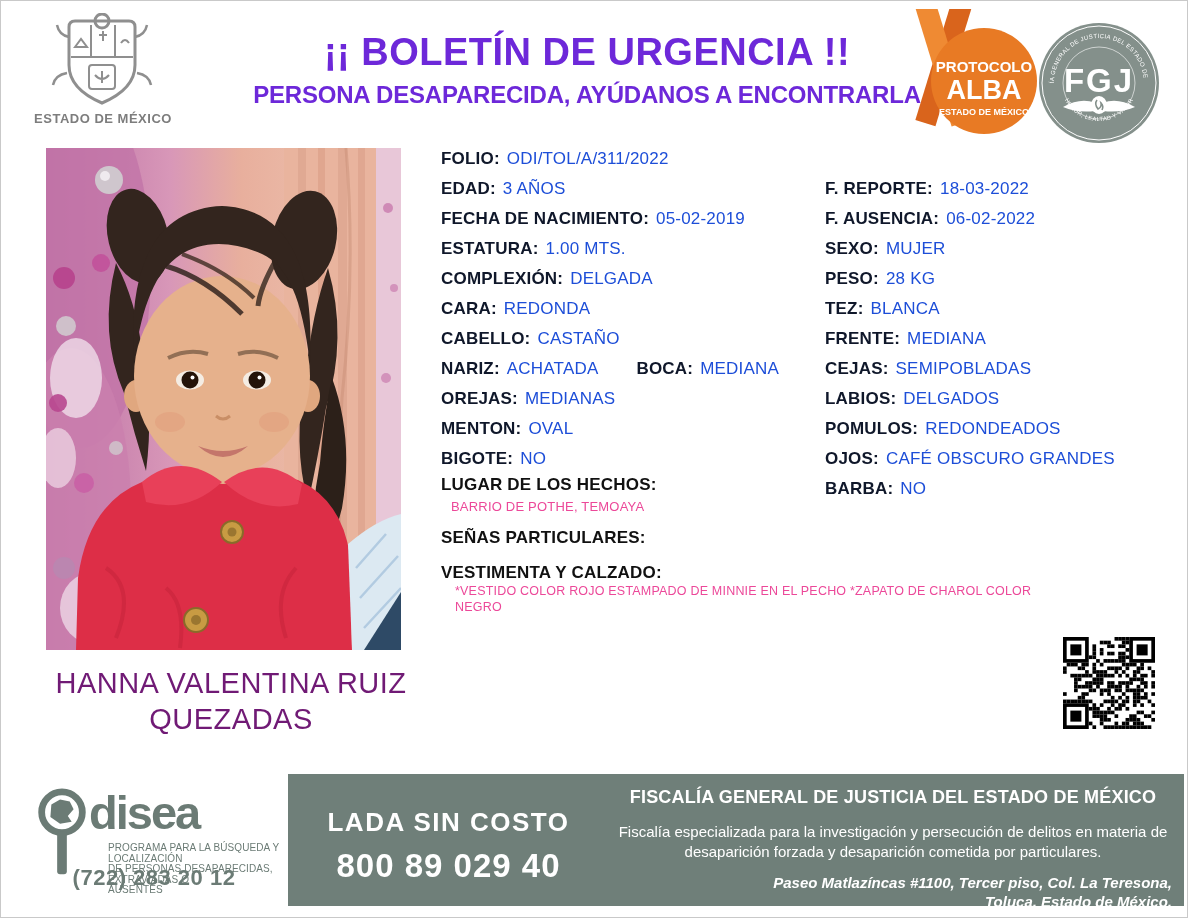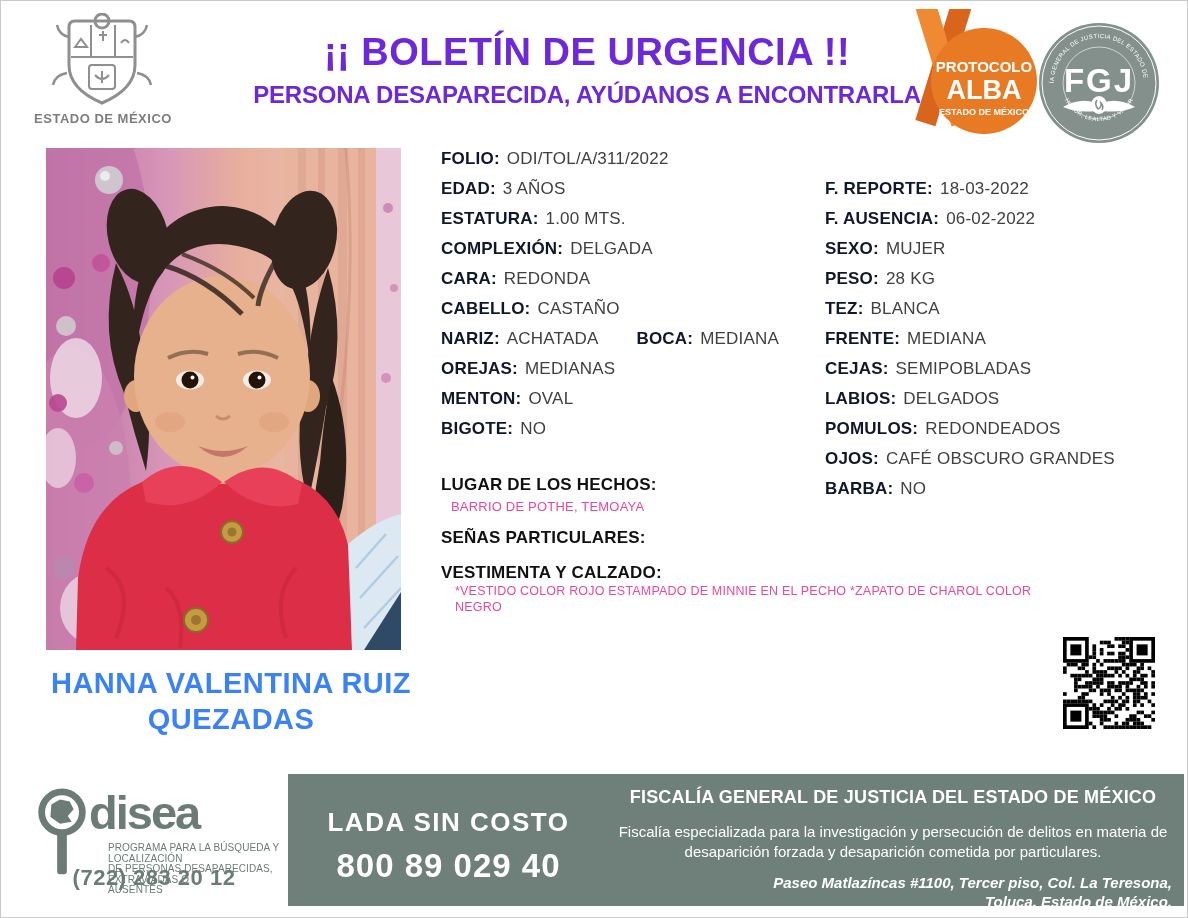--- a/index.html
+++ b/index.html
@@ -12,29 +12,29 @@
                 font-size:13px;font-weight:bold;color:#7d7d7d;letter-spacing:.5px;}
   .title-block{position:absolute;left:248px;top:32px;width:676px;text-align:center;color:#6d28d9;}
   .title-main{font-size:38px;font-weight:bold;letter-spacing:.5px;line-height:1.05;}
   .title-sub{font-size:24px;font-weight:bold;margin-top:8px;letter-spacing:-.2px;}
   .alba-badge{position:absolute;left:898px;top:8px;width:140px;height:130px;}
   .fgj-seal{position:absolute;left:1036px;top:20px;width:124px;height:124px;}
 
   
   .photo{position:absolute;left:45px;top:147px;width:355px;height:502px;}
   .name-block{position:absolute;left:25px;top:664px;width:410px;text-align:center;
-              font-size:29px;font-weight:bold;color:#3b82f6;letter-spacing:.5px;line-height:1.25;}
+              font-size:29px;font-weight:normal;color:#701a75;letter-spacing:.5px;line-height:1.25;}
 
   
   .col{position:absolute;}
   .col-left{left:440px;top:143px;}
   .col-right{left:824px;top:173px;}
   .frow{height:30px;display:flex;align-items:center;white-space:nowrap;}
   .flabel{font-size:17px;font-weight:bold;color:#0f172a;letter-spacing:.2px;}
-  .fvalue{font-size:17px;color:#404040;margin-left:7px;letter-spacing:.2px;}
+  .fvalue{font-size:17px;color:#1d4ed8;margin-left:7px;letter-spacing:.2px;}
   .pair2{margin-left:38px;}
   .section-label{position:absolute;font-size:17px;font-weight:bold;color:#111;letter-spacing:.2px;}
   .small-text{position:absolute;font-size:13px;color:#ec4899;letter-spacing:.2px;}
   .vest-text{width:600px;font-size:12.5px;line-height:16px;}
 
   
   .qr{position:absolute;left:1062px;top:636px;width:92px;height:92px;}
 
   
   .footer-band{position:absolute;left:287px;top:773px;width:896px;height:132px;background:#6f7f79;}
@@ -216,20 +216,24 @@
   </div>
 
   <div class="col col-left">
     <div class="frow">
         <span class="flabel">FOLIO:</span>
         <span class="fvalue">ODI/TOL/A/311/2022</span>
       </div>
     <div class="frow">
         <span class="flabel">EDAD:</span>
         <span class="fvalue">3 AÑOS</span>
+      </div>
+    <div class="frow">
+        <span class="flabel">FECHA DE NACIMIENTO:</span>
+        <span class="fvalue">05-02-2019</span>
       </div>
     <div class="frow">
         <span class="flabel">ESTATURA:</span>
         <span class="fvalue">1.00 MTS.</span>
       </div>
     <div class="frow">
         <span class="flabel">COMPLEXIÓN:</span>
         <span class="fvalue">DELGADA</span>
       </div>
     <div class="frow">

